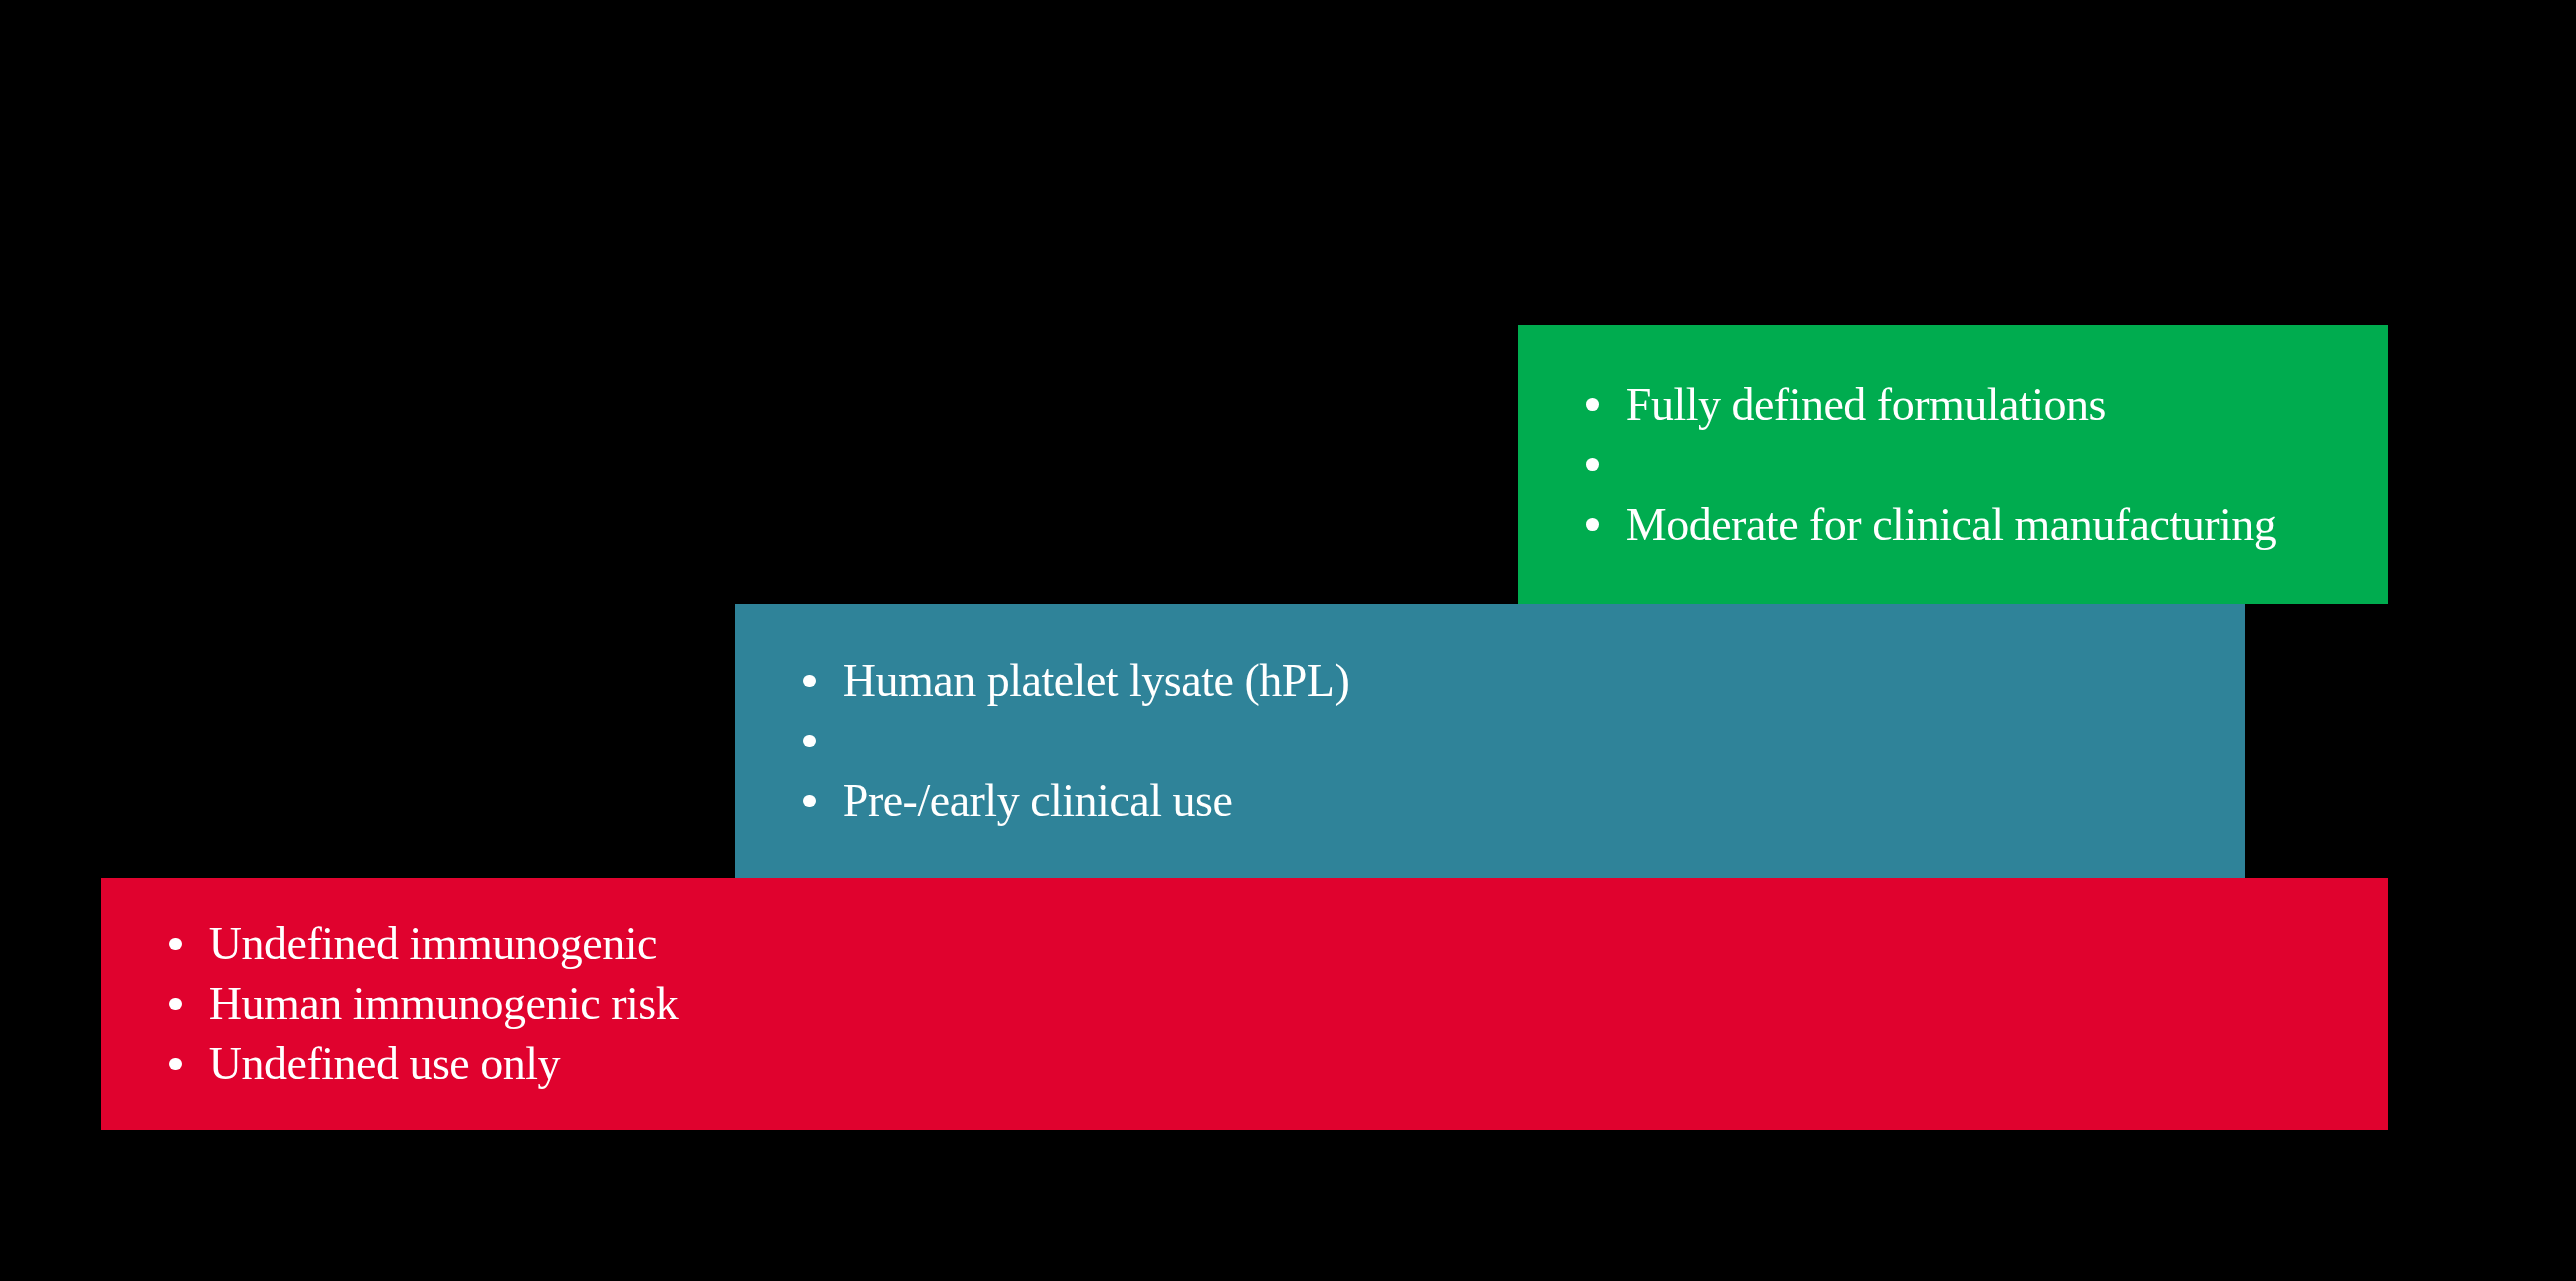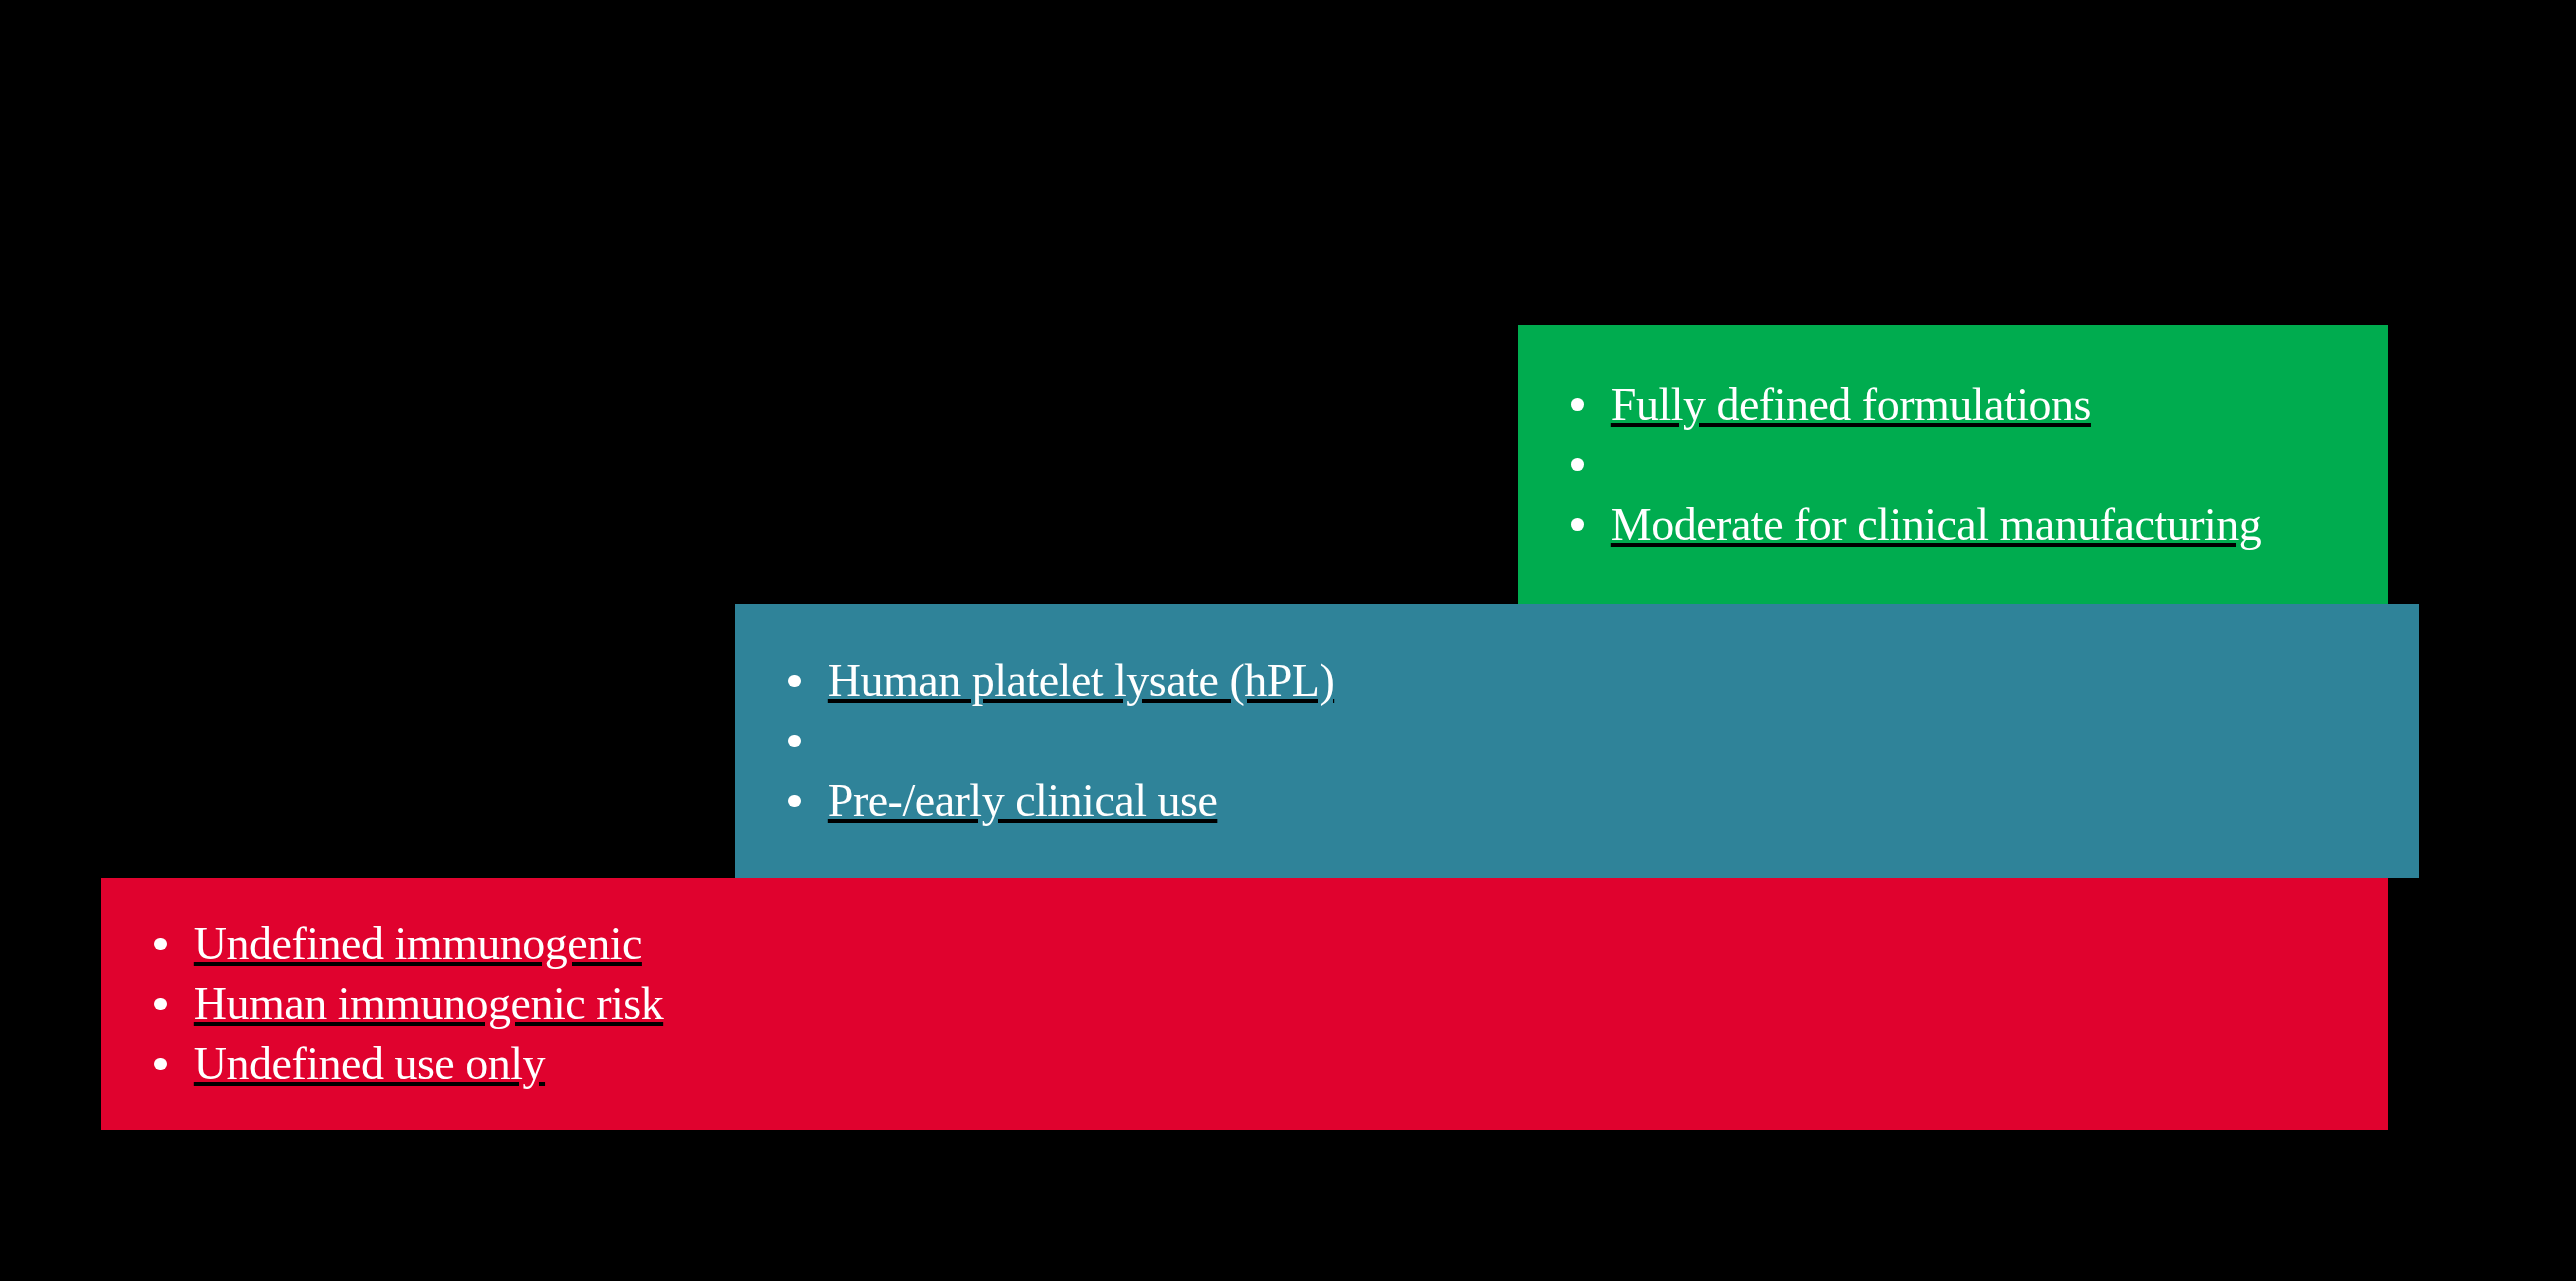--- a/index.html
+++ b/index.html
@@ -25,34 +25,33 @@
   }
   #block-fully-defined {
     left: 1518px;
     top: 325px;
     width: 870px;
     height: 279px;
   }
   #block-hpl {
     left: 735px;
     top: 604px;
-    width: 1684px;
+    width: 1510px;
     height: 274px;
   }
   #block-undefined {
     left: 101px;
     top: 878px;
     width: 2287px;
     height: 252px;
   }
   .bullet-list {
     list-style: none;
-    margin: 0;
+    margin: 15px;
     padding: 0;
-    text-decoration: underline;
   }
   .bullet-line {
     display: flex;
     align-items: center;
     height: 60px;
   }
   .bullet-dot {
     width: 12.8px;
     height: 12.8px;
     border-radius: 50%;

